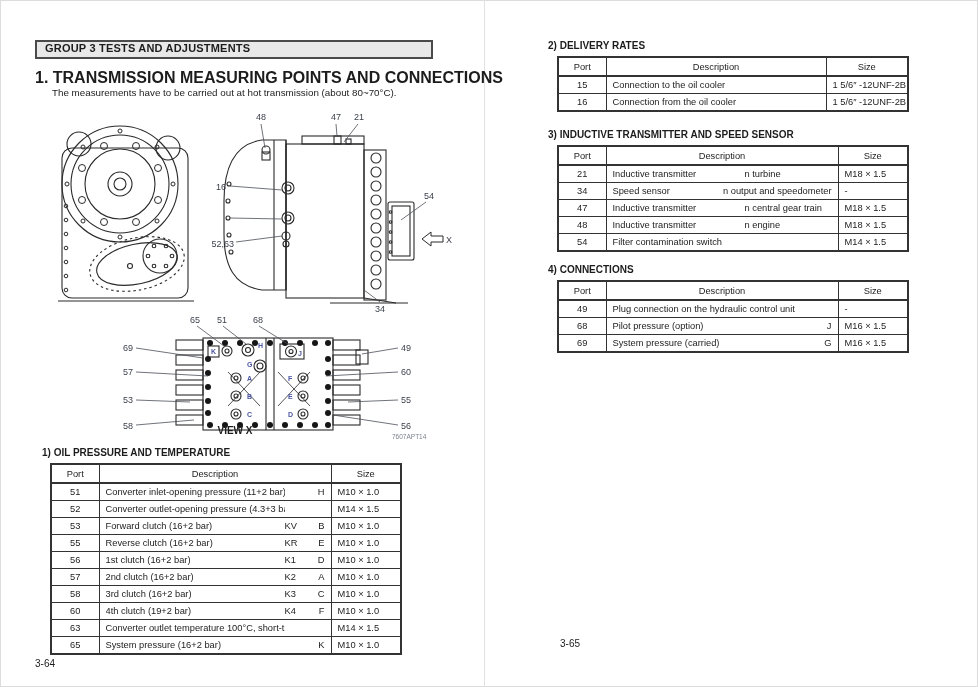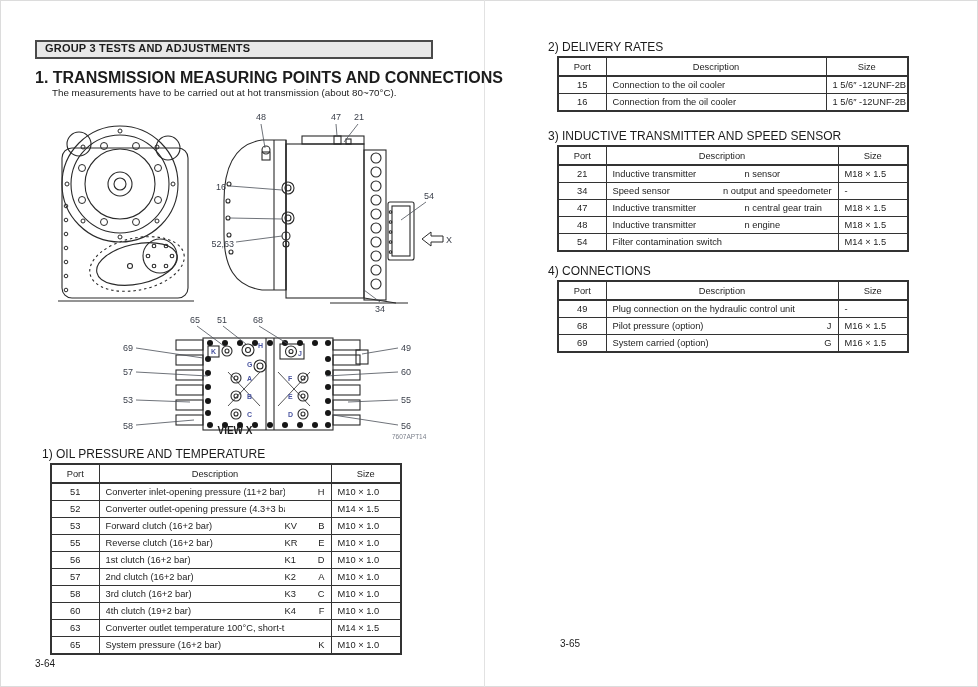--- a/index.html
+++ b/index.html
@@ -5,21 +5,21 @@
   html,body{margin:0;padding:0}
   body{width:978px;height:687px;background:#ffffff;font-family:"Liberation Sans",sans-serif;color:#1c1c1c;position:relative;overflow:hidden}
   .sheet{position:absolute;inset:0;border:1px solid #dcdcdc;box-sizing:border-box}
   .divider{position:absolute;left:484px;top:0;width:1px;height:687px;background:#e2e2e2}
   .abs{position:absolute}
   .group-box{left:35px;top:40px;width:386px;height:15px;background:#e8e8e8;border:2px solid #4a4a4a;display:flex;align-items:flex-start;padding-left:8px;font-weight:bold;font-size:11px;letter-spacing:.2px}
   .sec-title{left:35px;top:69px;font-weight:bold;font-size:16px}
   .intro{left:52px;top:87px;font-size:9.8px}
   .fig-caption{font-weight:bold;font-size:10px;text-align:center}
   .fig-code{font-size:6.5px;color:#7a7f8a}
-  .tbl-title{font-weight:normal;font-size:12px}
+  .tbl-title{font-weight:bold;font-size:10px}
   table.dt{border-collapse:collapse;table-layout:fixed;width:352px;font-size:9.3px;background:#fff}
   table.dt th,table.dt td{border:1px solid #333;height:16px;padding:0 6px;overflow:hidden;white-space:nowrap;font-weight:normal}
   table.dt{border:2px solid #333}
   table.dt th{text-align:center;height:17px;border-bottom:2px solid #333}
   .c-port{width:48px;text-align:center}
   .c-size{width:70px;text-align:left}
   .c-desc{}
   .dwrap{display:flex;align-items:center}
   .d-main{flex:1;overflow:hidden}
   .d-code{width:26px}
@@ -451,21 +451,21 @@
         <th>Description</th>
         <th>Size</th>
       </tr>
     </thead>
     <tbody>
       <tr>
           <td class="c-port">21</td>
           <td class="c-desc">
             <span class="dwrap">
               <span class="d-main2">Inductive transmitter</span>
-              <span class="d-sub">n sensor</span>
+              <span class="d-sub">n turbine</span>
             </span>
           </td>
           <td class="c-size">M18 × 1.5</td>
         </tr>
       <tr>
           <td class="c-port">34</td>
           <td class="c-desc">
             <span class="dwrap">
               <span class="d-main2">Speed sensor</span>
               <span class="d-sub">n output and speedometer</span>
@@ -538,21 +538,21 @@
               <span class="d-main">Pilot pressure (option)</span>
               <span class="d-letter">J</span>
             </span>
           </td>
           <td class="c-size">M16 × 1.5</td>
         </tr>
       <tr>
           <td class="c-port">69</td>
           <td class="c-desc">
             <span class="dwrap">
-              <span class="d-main">System carried (option)</span>
+              <span class="d-main">System pressure (carried)</span>
               <span class="d-letter">G</span>
             </span>
           </td>
           <td class="c-size">M16 × 1.5</td>
         </tr>
     </tbody>
   </table>
 
   <div class="abs pagenum" style="left:560px;top:638px;width:352px">3-65</div>
 </div>

